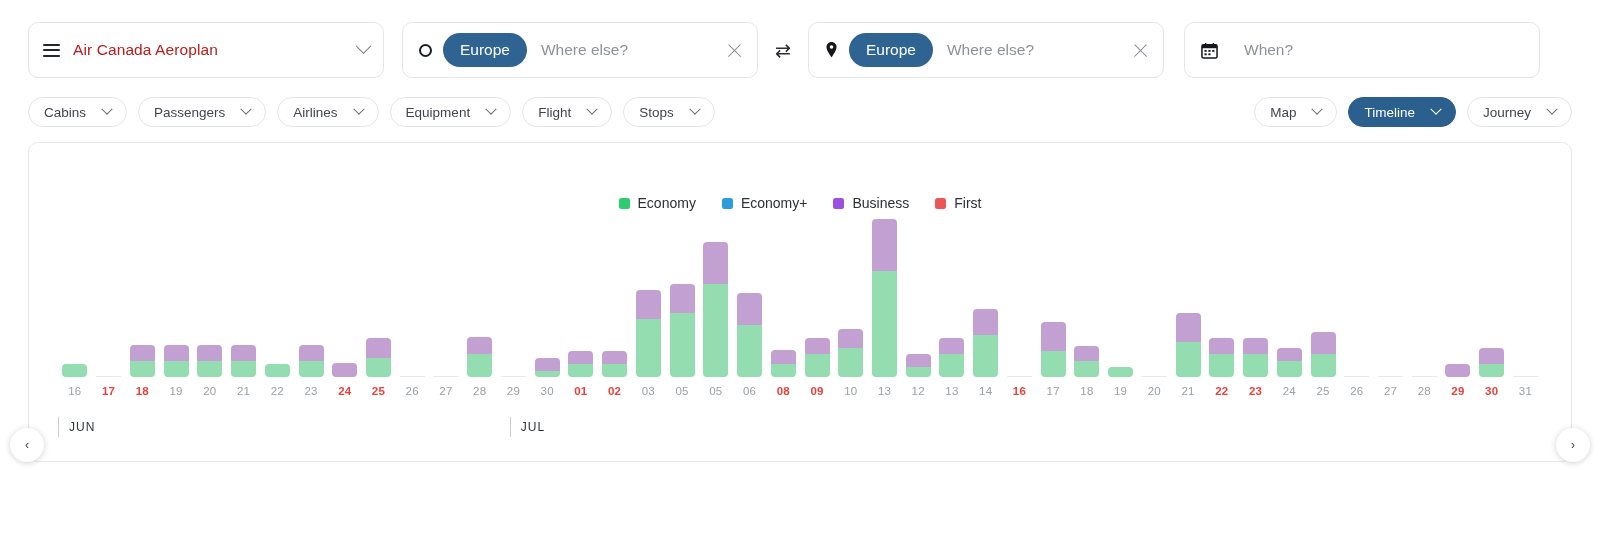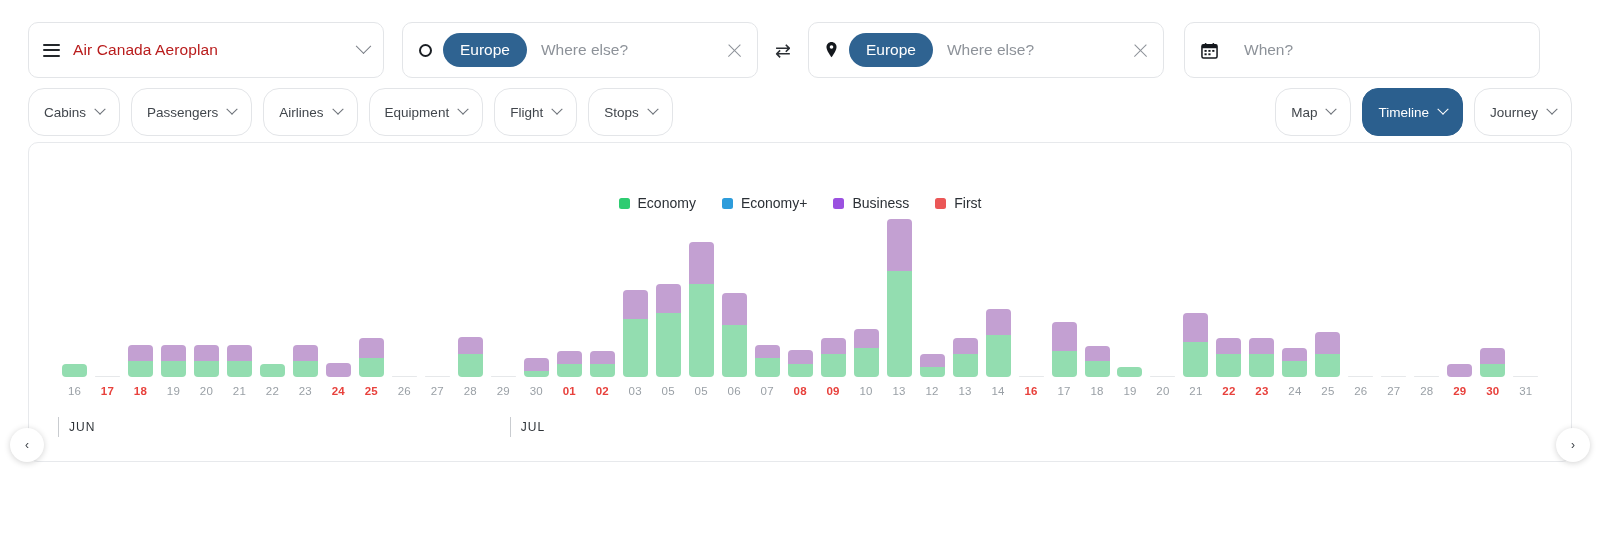--- a/index.html
+++ b/index.html
@@ -75,25 +75,25 @@
   }
   .cal-icon { width:17px; height:17px; flex:none; margin-right:12px; margin-left:2px; }
 
   
   .filters-row {
     display: flex; align-items: center;
     padding: 16px 28px 0 28px;
     height: 52px;
   }
   .pill {
-    height: 48px;
+    height: 30px;
     border: 1px solid #e3e5e8;
     border-radius: 16px;
     background: #fff;
-    display: inline-flex; align-items: center; gap: 10px;
+    display: inline-flex; align-items: center; gap: 17px;
     padding: 0 15px;
     font-size: 13.5px;
     color: #41464c;
     margin-right: 11px;
     cursor: pointer;
     white-space: nowrap;
   }
   .pill .cv { width:8px; height:8px; border-right:1.5px solid #6d7279; border-bottom:1.5px solid #6d7279; transform: rotate(45deg) translate(-2px,-2px); }
   .pill.active { background:#2b5f8e; border-color:#2b5f8e; color:#fff; }
   .pill.active .cv { border-color:#fff; }
@@ -435,27 +435,20 @@
           </div>
           <div class="col">
             <div class="bar">
               <div class="seg seg-business" style="height: 32.2449px;"></div>
               <div class="seg seg-economy" style="height: 51.5918px;"></div>
             </div>
             <div class="daylabel">06</div>
           </div>
           <div class="col">
             <div class="bar">
-              <div class="seg seg-business" style="height: 12.898px;"></div>
-              <div class="seg seg-economy" style="height: 19.3469px;"></div>
-            </div>
-            <div class="daylabel">07</div>
-          </div>
-          <div class="col">
-            <div class="bar">
               <div class="seg seg-business" style="height: 14.5102px;"></div>
               <div class="seg seg-economy" style="height: 12.898px;"></div>
             </div>
             <div class="daylabel weekend">08</div>
           </div>
           <div class="col">
             <div class="bar">
               <div class="seg seg-business" style="height: 16.1224px;"></div>
               <div class="seg seg-economy" style="height: 22.5714px;"></div>
             </div>

